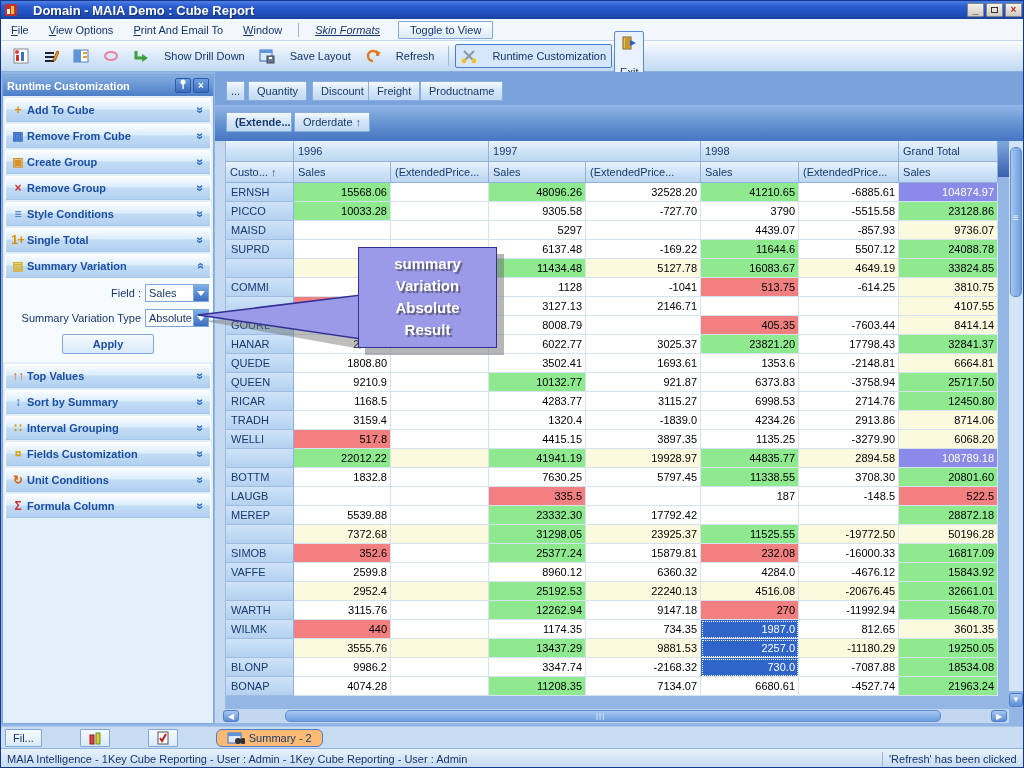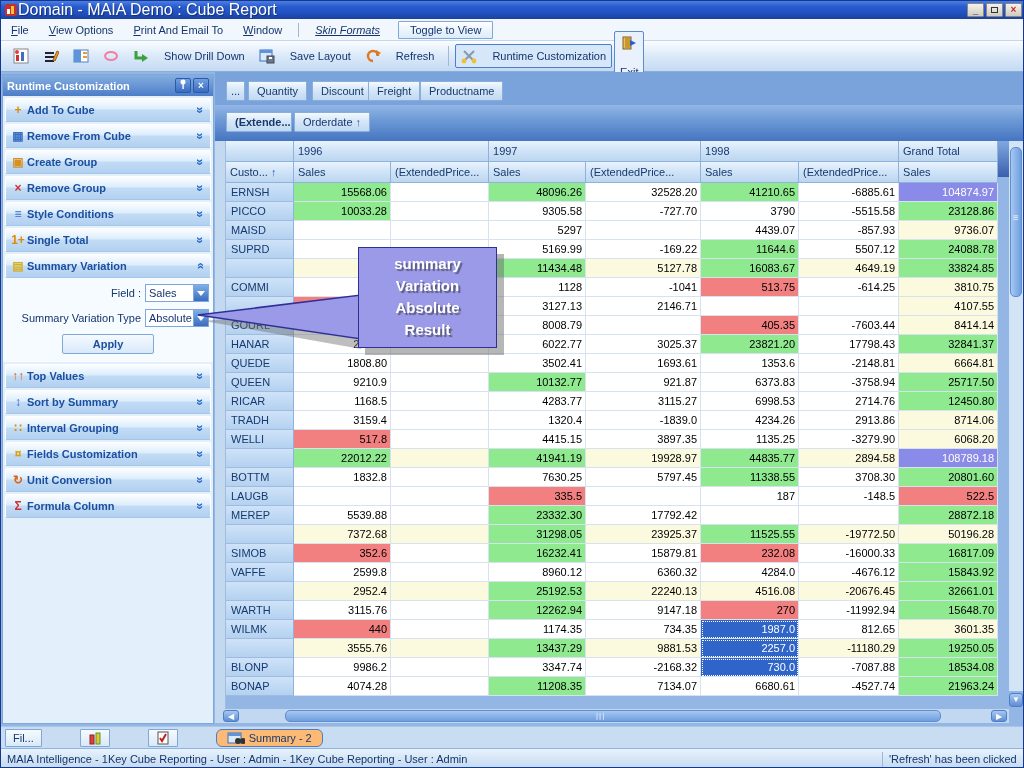--- a/index.html
+++ b/index.html
@@ -3,21 +3,21 @@
 <meta charset="utf-8">
 <style>
   html,body{margin:0;padding:0;background:#555;}
   *{box-sizing:border-box;}
   .screen{position:relative;width:1024px;height:768px;background:#93B6E4;overflow:hidden;
     font-family:"Liberation Sans",sans-serif;border:1px solid #16388C;}
   
   .titlebar{position:absolute;left:0;top:0;width:1024px;height:18px;
     background:linear-gradient(180deg,#4C7FE4 0%,#2B5CD0 30%,#2050BE 70%,#1B419F 100%);
     display:flex;align-items:center;padding:0 3px;}
-  .titlebar .title{color:#fff;font-weight:normal;font-size:16px;margin-left:0;flex:1;
+  .titlebar .title{color:#fff;font-weight:bold;font-size:13px;margin-left:15px;flex:1;
     text-shadow:1px 1px 1px rgba(0,0,0,.4);white-space:nowrap;}
   .winbtns{display:flex;gap:2px;}
   .wbtn{width:17px;height:14px;background:linear-gradient(180deg,#F4F2EC,#CFCBC2);
     border:1px solid #8A8782;border-radius:1px;font-size:10px;line-height:11px;
     text-align:center;color:#222;font-weight:bold;cursor:default;}
   .wbtn.close{color:#C22;}
   .restore-box{display:inline-block;width:7px;height:6px;border:1px solid #333;margin-top:3px;}
   
   .menubar{position:absolute;left:0;top:18px;width:1024px;height:22px;background:#F2F7FD;
     border-bottom:1px solid #C3D7EE;display:flex;align-items:center;font-size:11px;color:#15356E;}
@@ -304,21 +304,21 @@
           <span class="lbl">Interval Grouping</span>
           <span class="chev">»</span>
         </div>
         <div class="sb-item">
           <span class="glyph" style="color: rgb(216, 160, 0);">¤</span>
           <span class="lbl">Fields Customization</span>
           <span class="chev">»</span>
         </div>
         <div class="sb-item">
           <span class="glyph" style="color: rgb(224, 96, 16);">↻</span>
-          <span class="lbl">Unit Conversion</span>
+          <span class="lbl">Unit Conditions</span>
           <span class="chev">»</span>
         </div>
         <div class="sb-item">
           <span class="glyph" style="color: rgb(208, 48, 48);">Σ</span>
           <span class="lbl">Formula Column</span>
           <span class="chev">»</span>
         </div>
       </div>
   </div>
 
@@ -397,21 +397,21 @@
           <td>5297</td>
           <td></td>
           <td>4439.07</td>
           <td>-857.93</td>
           <td class="bg-c">9736.07</td>
         </tr>
         <tr>
           <td class="rowhead">SUPRD</td>
           <td></td>
           <td></td>
-          <td>5169.99</td>
+          <td>6137.48</td>
           <td>-169.22</td>
           <td class="bg-g">11644.6</td>
           <td>5507.12</td>
           <td class="bg-g">24088.78</td>
         </tr>
         <tr>
           <td class="rowhead"></td>
           <td class="bg-c"></td>
           <td class="bg-c"></td>
           <td class="bg-g">11434.48</td>
@@ -557,21 +557,21 @@
           <td class="bg-g">31298.05</td>
           <td class="bg-c">23925.37</td>
           <td class="bg-g">11525.55</td>
           <td class="bg-c">-19772.50</td>
           <td class="bg-c">50196.28</td>
         </tr>
         <tr>
           <td class="rowhead">SIMOB</td>
           <td class="bg-r">352.6</td>
           <td></td>
-          <td class="bg-g">16232.41</td>
+          <td class="bg-g">25377.24</td>
           <td>15879.81</td>
           <td class="bg-r">232.08</td>
           <td>-16000.33</td>
           <td class="bg-g">16817.09</td>
         </tr>
         <tr>
           <td class="rowhead">VAFFE</td>
           <td>2599.8</td>
           <td></td>
           <td>8960.12</td>

